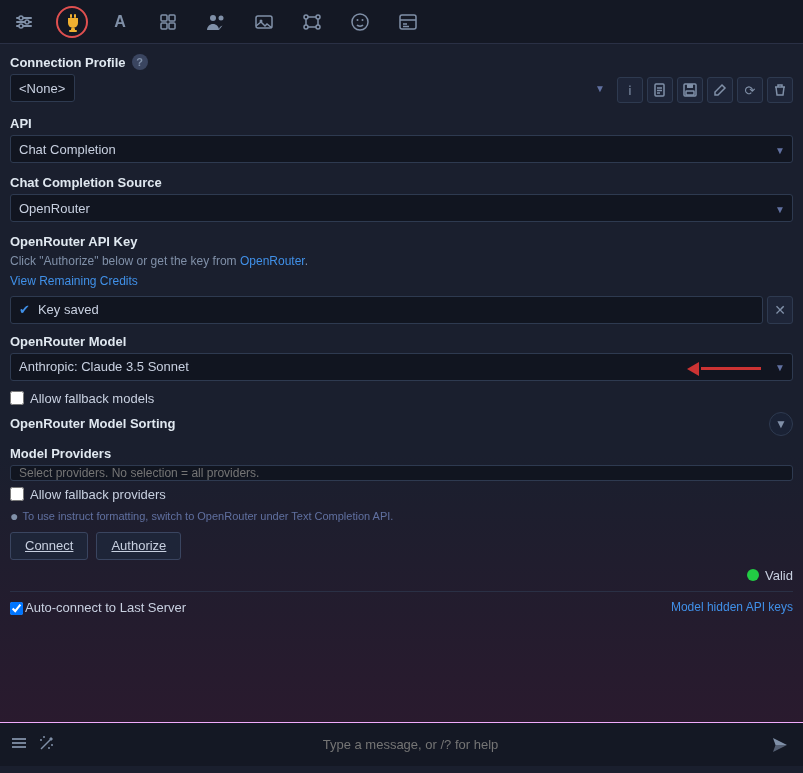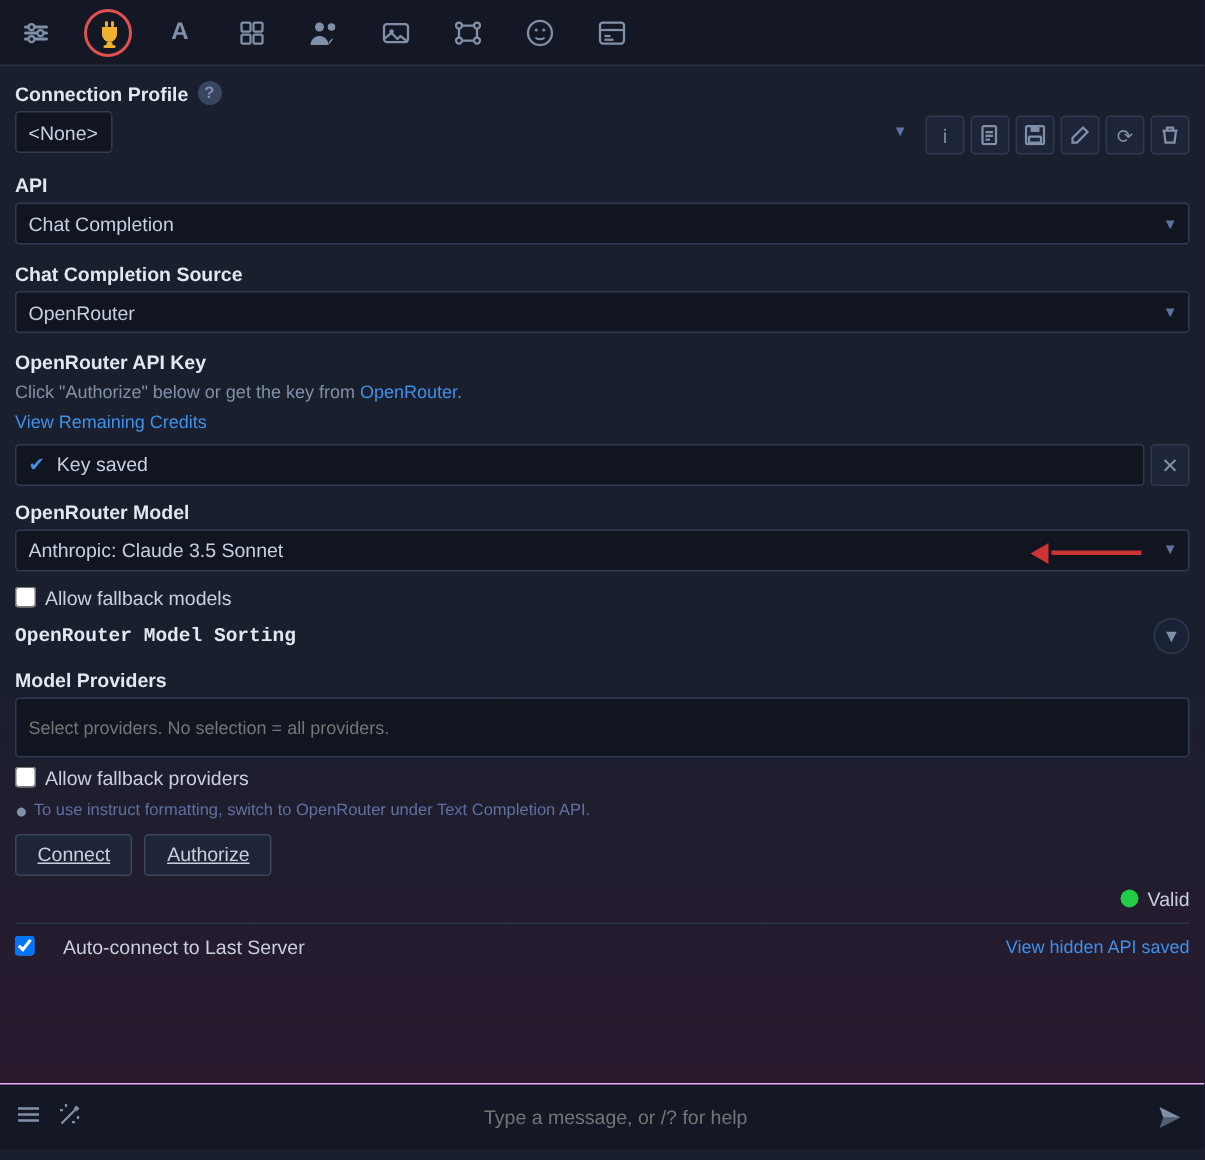--- a/index.html
+++ b/index.html
@@ -245,21 +245,21 @@
 
     
     .providers-input {
       width: 100%;
       background: #111520;
       border: 1px solid #2e3a50;
       color: #fef9c3;
       padding: 5px 8px;
       border-radius: 3px;
       font-size: 12px;
-      height: 40px;
+      height: 16px;
       margin-bottom: 6px;
     }
 
     
     .info-tip {
       font-size: 11px;
       color: #6070a0;
       margin-bottom: 8px;
       display: flex;
       align-items: center;
@@ -305,22 +305,22 @@
 
     
     .auto-connect-row {
       display: flex;
       align-items: center;
       justify-content: space-between;
       margin-bottom: 8px;
     }
     .auto-connect-left {
       display: flex;
-      align-items: flex-start;
-      gap: 19px;
+      align-items: flex-end;
+      gap: 2px;
     }
     .view-hidden-link {
       color: #4090e8;
       font-size: 12px;
       cursor: pointer;
       text-decoration: none;
     }
 
     
     .separator {
@@ -563,21 +563,21 @@
   </div>
 
   
   <div class="checkbox-row">
     <input type="checkbox" id="allow_fallback" style="">
     <label for="allow_fallback">Allow fallback models</label>
   </div>
 
   
   <div class="sorting-header">
-    <div class="section-title" style="margin:0;font-family:Liberation Mono, monospace;">
+    <div class="section-title" style="margin:0;">
       <span>OpenRouter Model Sorting</span>
     </div>
     <div class="collapse-btn">▼</div>
   </div>
 
   
   <div class="section-title">
     <span>Model Providers</span>
   </div>
   <input class="providers-input" type="text" placeholder="Select providers. No selection = all providers." style="">
@@ -603,21 +603,21 @@
   </div>
 
   <div class="separator"></div>
 
   
   <div class="auto-connect-row">
     <div class="auto-connect-left">
       <input type="checkbox" checked="" id="auto_connect" style="">
       <label for="auto_connect">Auto-connect to Last Server</label>
     </div>
-    <a href="#" class="view-hidden-link">View hidden API saved</a>
+    <a href="#" class="view-hidden-link">Model hidden API keys</a>
   </div>
 
 </div>
 
 <div class="bottom-bar">
   <div class="bottom-left-icons">
     <div style="color:#8090a8;cursor:pointer;">
       <svg width="18" height="18" viewBox="0 0 18 18" fill="none" stroke="currentColor" stroke-width="1.8">
         <line x1="2" y1="5" x2="16" y2="5"></line>
         <line x1="2" y1="9" x2="16" y2="9"></line>

